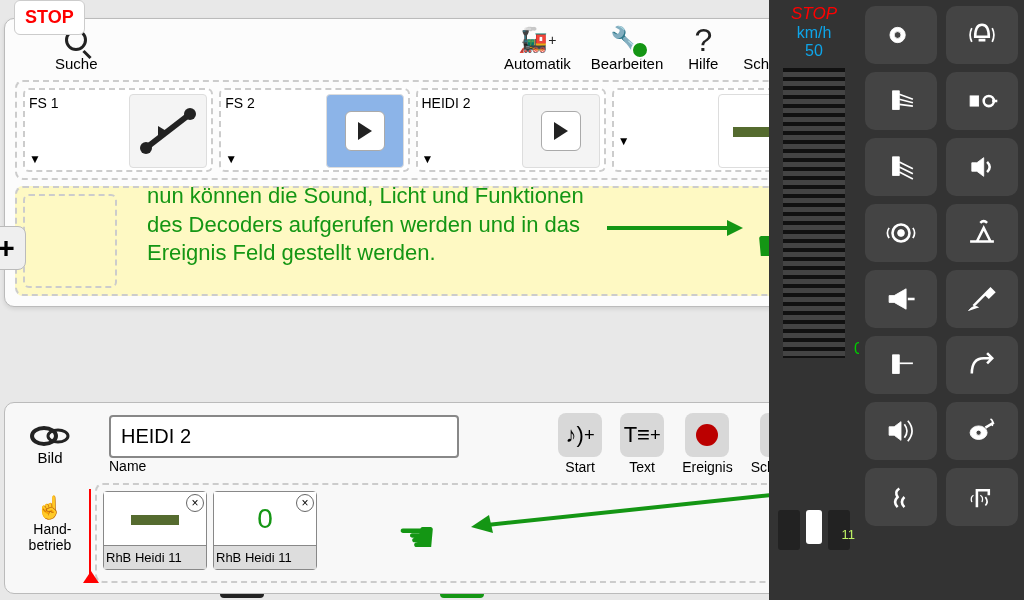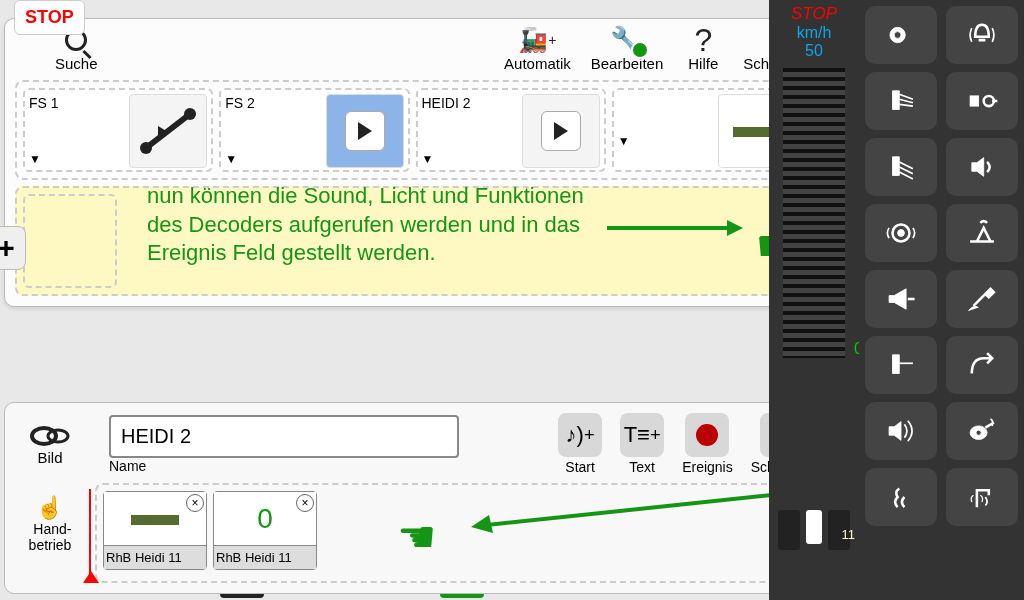--- a/index.html
+++ b/index.html
@@ -242,21 +242,21 @@
   <div class="speed-kmh">km/h</div>
   <div class="speed-kmh">50</div>
   <div class="speed-track">
     <span class="speed-zero">0</span>
   </div>
   <div style="position:absolute;bottom:50px;left:0;right:0;display:flex;justify-content:center;gap:6px">
     <div style="width:22px;height:40px;background:#222;border-radius:3px"></div>
     <div class="speed-toggle" style="margin:0"></div>
     <div style="width:22px;height:40px;background:#222;border-radius:3px"></div>
   </div>
-  <div style="position:absolute;bottom:58px;right:4px;color:#fef9c3;font-size:13px">11</div>
+  <div style="position:absolute;bottom:58px;right:4px;color:#bef264;font-size:13px">11</div>
 </div>
 
 <div class="fn-panel">
   <div class="fn-btn">
       <svg class="fn-svg" viewBox="0 0 40 40">
         <circle cx="16" cy="20" r="9" fill="#fff"></circle>
         <circle cx="16" cy="20" r="4" fill="#444"></circle>
       </svg>
     </div>
   <div class="fn-btn">

